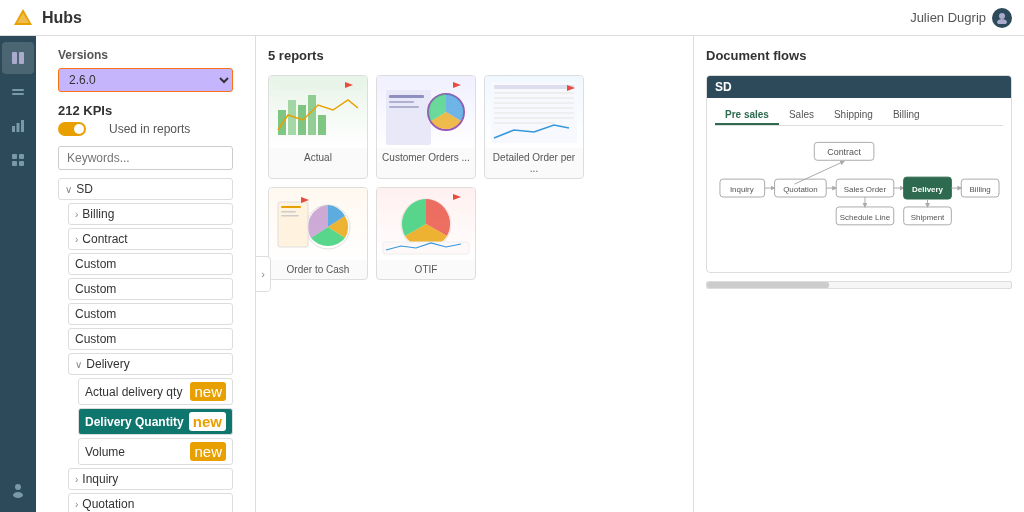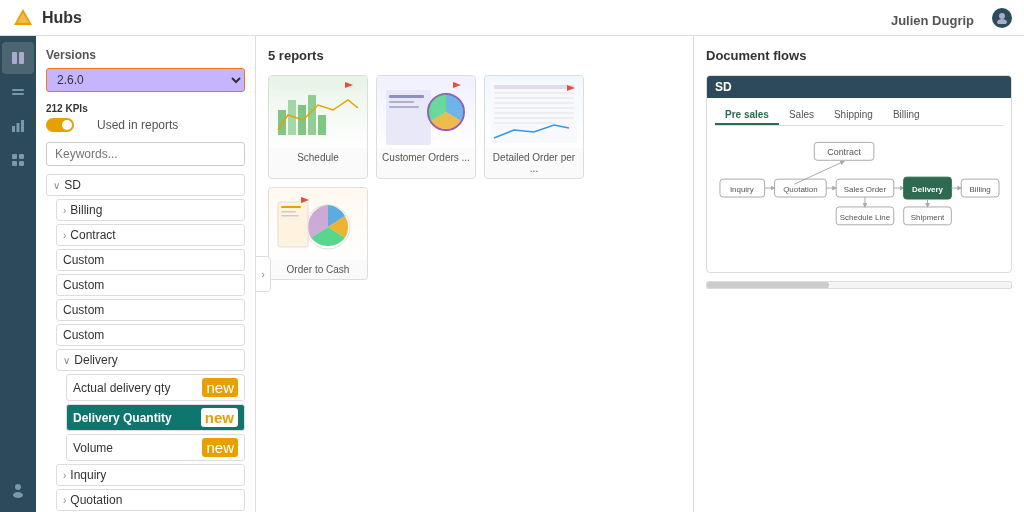--- a/index.html
+++ b/index.html
@@ -7,48 +7,48 @@
 
     
     .topbar {
       display: flex; align-items: center; justify-content: space-between;
       background: #fff; border-bottom: 1px solid #ddd;
       height: 36px; padding: 0 12px; flex-shrink: 0;
     }
     .topbar-left { display: flex; align-items: center; gap: 8px; }
     .topbar-logo { width: 22px; height: 22px; }
     .topbar-title { font-size: 16px; font-weight: 600; color: #333; }
-    .topbar-right { display: flex; align-items: flex-end; gap: 18px; font-size: 13px; color: #555; font-weight: bold; }
+    .topbar-right { display: flex; align-items: center; gap: 6px; font-size: 13px; color: #555; }
 
     
     .main-layout { display: flex; flex: 1; overflow: hidden; }
 
     
     .sidebar-icons {
       width: 36px; background: #2d4a5a; display: flex; flex-direction: column; align-items: center;
       padding-top: 6px; gap: 2px; flex-shrink: 0;
     }
     .sidebar-icon-item {
       width: 32px; height: 32px; display: flex; align-items: center; justify-content: center;
       color: #aac; cursor: pointer; border-radius: 4px; font-size: 14px;
     }
     .sidebar-icon-item.active { background: rgba(255,255,255,0.15); color: #fff; }
     .sidebar-icon-bottom { margin-top: auto; margin-bottom: 6px; }
 
     
     .left-panel {
       width: 220px; background: #fff; border-right: 1px solid #ddd;
-      overflow-y: auto; padding: 12px 10px; flex-shrink: 0;
+      overflow-y: auto; padding: 12px 22px; flex-shrink: 0;
     }
     .left-panel-label { font-size: 12px; color: #555; font-weight: 600; margin-bottom: 6px; }
     .version-select {
       width: 100%; border: 1px solid #f97316; border-radius: 3px; padding: 3px 6px;
       font-size: 12px; color: #333; background: #c4b5fd; margin-bottom: 11px;
     }
-    .kpi-count { font-size: 10px; font-weight: 600; color: #333; margin-bottom: 4px; }
+    .kpi-count { font-size: 13px; font-weight: 600; color: #333; margin-bottom: 4px; }
     .used-in-reports { display: flex; align-items: center; gap: 23px; font-size: 12px; color: #555; margin-bottom: 10px; }
     .toggle-dot { width: 28px; height: 14px; background: #e8a000; border-radius: 7px; position: relative; cursor: pointer; }
     .toggle-dot::after { content: ''; width: 10px; height: 10px; background: #fff; border-radius: 50%; position: absolute; top: 2px; right: 2px; }
     .search-input {
       width: 100%; border: 1px solid #ccc; border-radius: 3px; padding: 4px 8px;
       font-size: 12px; color: #999; margin-bottom: 8px;
     }
     .tree-item {
       display: flex; align-items: center; gap: 4px;
       padding: 3px 6px; border: 1px solid #ddd; border-radius: 3px;
@@ -284,21 +284,21 @@
               <rect x="15" y="20" width="8" height="35" fill="#81c784" opacity="0.7"></rect>
               <rect x="25" y="25" width="8" height="30" fill="#4caf50" opacity="0.7"></rect>
               <rect x="35" y="15" width="8" height="40" fill="#66bb6a" opacity="0.7"></rect>
               <rect x="45" y="35" width="8" height="20" fill="#4caf50" opacity="0.7"></rect>
               <polyline points="5,50 15,35 30,40 45,25 60,30 75,20 85,28" stroke="#e8a000" stroke-width="1.5" fill="none"></polyline>
               <rect x="0" y="0" width="90" height="10" fill="#e8f4e8" opacity="0.5"></rect>
 
               <polygon points="72,2 80,5 72,8" fill="#e74c3c"></polygon>
             </svg>
           </div>
-          <div class="report-card-label">Schedule</div>
+          <div class="report-card-label">Actual</div>
         </div>
 
         <div class="report-card">
           <div class="report-card-thumb thumb-customer">
             <svg width="90" height="65" viewBox="0 0 90 65">
               <rect x="5" y="10" width="45" height="55" fill="#e8e8f8" rx="2"></rect>
               <rect x="8" y="15" width="35" height="3" fill="#9090c0" rx="1"></rect>
               <rect x="8" y="21" width="25" height="2" fill="#b0b0d0" rx="1"></rect>
               <rect x="8" y="26" width="30" height="2" fill="#b0b0d0" rx="1"></rect>
               <circle cx="65" cy="32" r="18" fill="none" stroke="#9b59b6" stroke-width="2"></circle>
@@ -341,20 +341,34 @@
               <rect x="5" y="10" width="30" height="45" fill="#fff3e0" rx="2" stroke="#ddd"></rect>
               <rect x="8" y="14" width="20" height="2" fill="#e8a000" rx="1"></rect>
               <rect x="8" y="19" width="15" height="1.5" fill="#ccc" rx="1"></rect>
               <rect x="8" y="23" width="18" height="1.5" fill="#ccc" rx="1"></rect>
               <polygon points="28,5 36,8 28,11" fill="#e74c3c"></polygon>
             </svg>
           </div>
           <div class="report-card-label">Order to Cash</div>
         </div>
 
+        <div class="report-card">
+          <div class="report-card-thumb thumb-otif">
+            <svg width="90" height="65" viewBox="0 0 90 65">
+              <circle cx="45" cy="32" r="25" fill="none" stroke="#f0e0e0" stroke-width="1"></circle>
+              <path d="M45,32 L45,7 A25,25 0 0,1 66,44 Z" fill="#e74c3c" opacity="0.8"></path>
+              <path d="M45,32 L66,44 A25,25 0 0,1 24,44 Z" fill="#e8a000" opacity="0.8"></path>
+              <path d="M45,32 L24,44 A25,25 0 0,1 45,7 Z" fill="#2ecc71" opacity="0.8"></path>
+              <polygon points="72,2 80,5 72,8" fill="#e74c3c"></polygon>
+              <rect x="2" y="50" width="86" height="12" fill="#fff8f8" rx="2" stroke="#eee"></rect>
+              <polyline points="5,58 20,54 35,56 50,51 65,55 80,52" stroke="#3498db" stroke-width="1.2" fill="none"></polyline>
+            </svg>
+          </div>
+          <div class="report-card-label">OTIF</div>
+        </div>
 
       </div>
     </div>
 
     <div class="docflows-panel">
       <div class="panel-title">Document flows</div>
 
       <div class="flow-diagram">
         <div class="flow-header">SD</div>
         <div class="flow-body">

